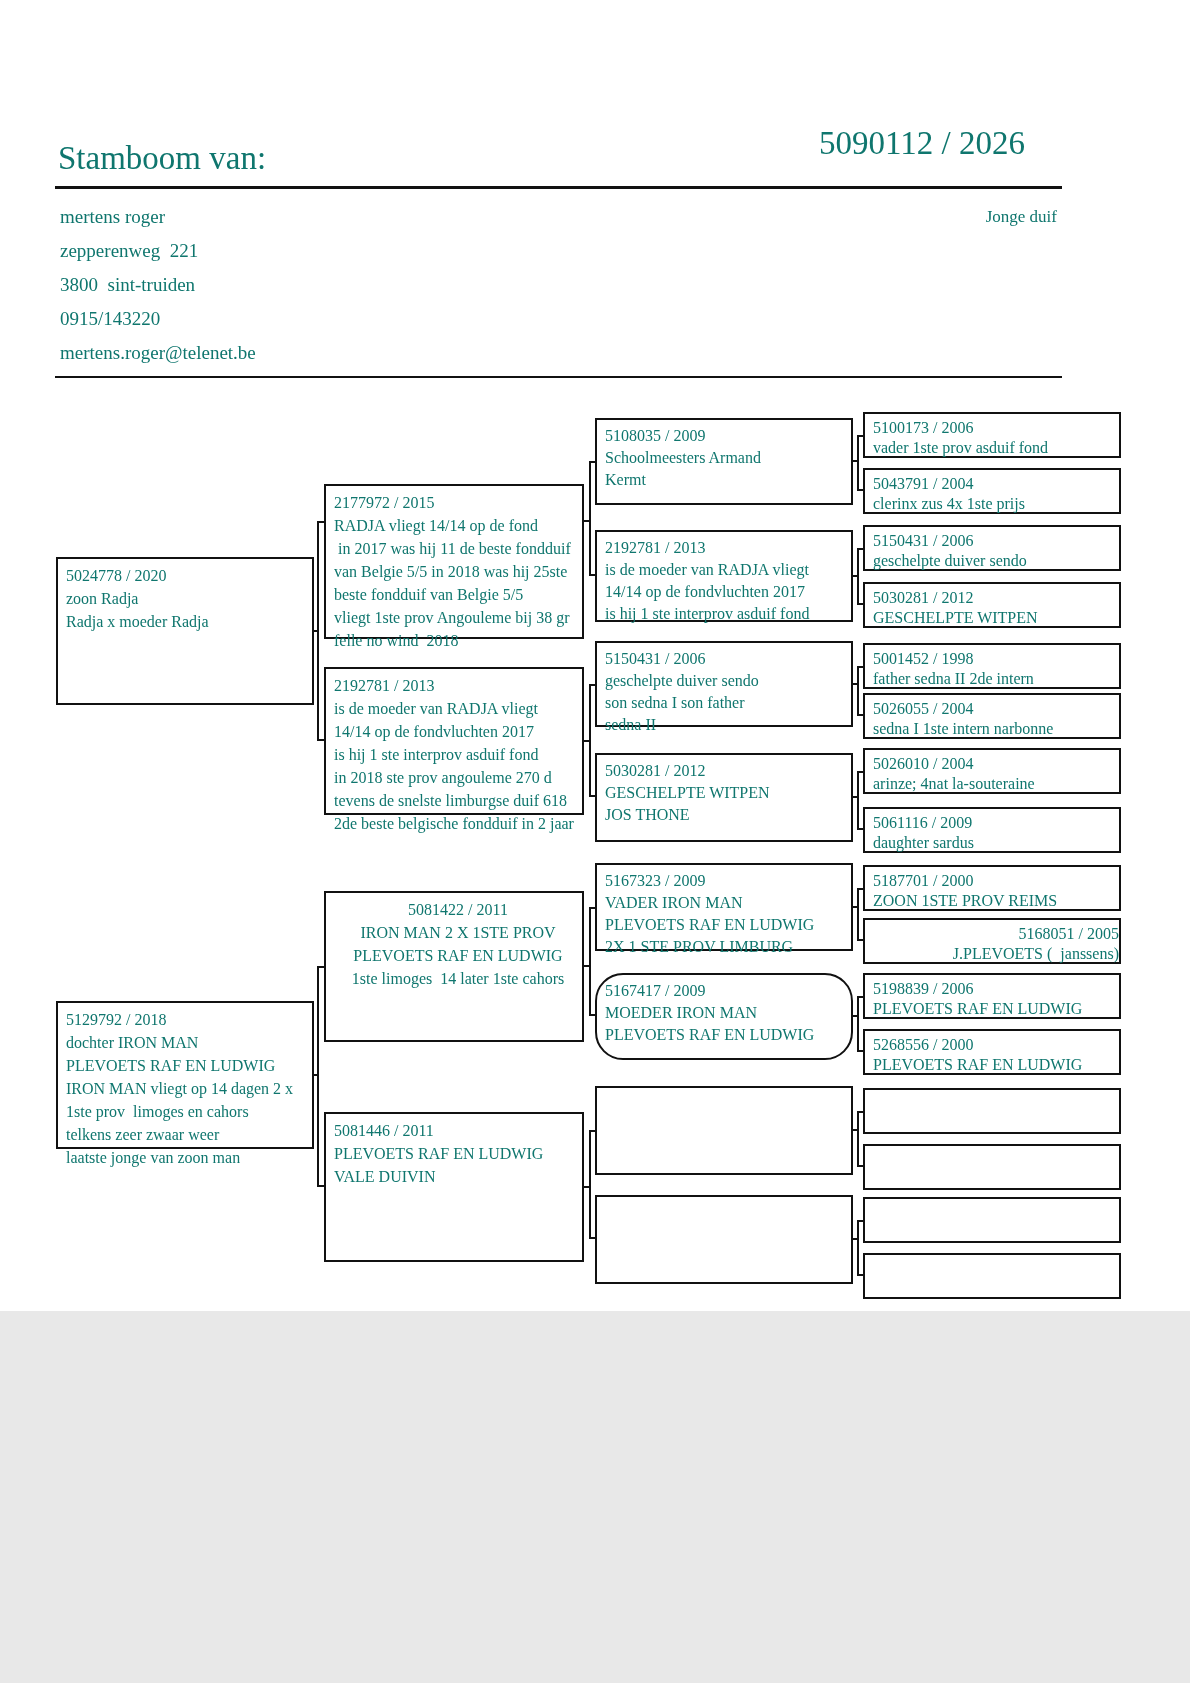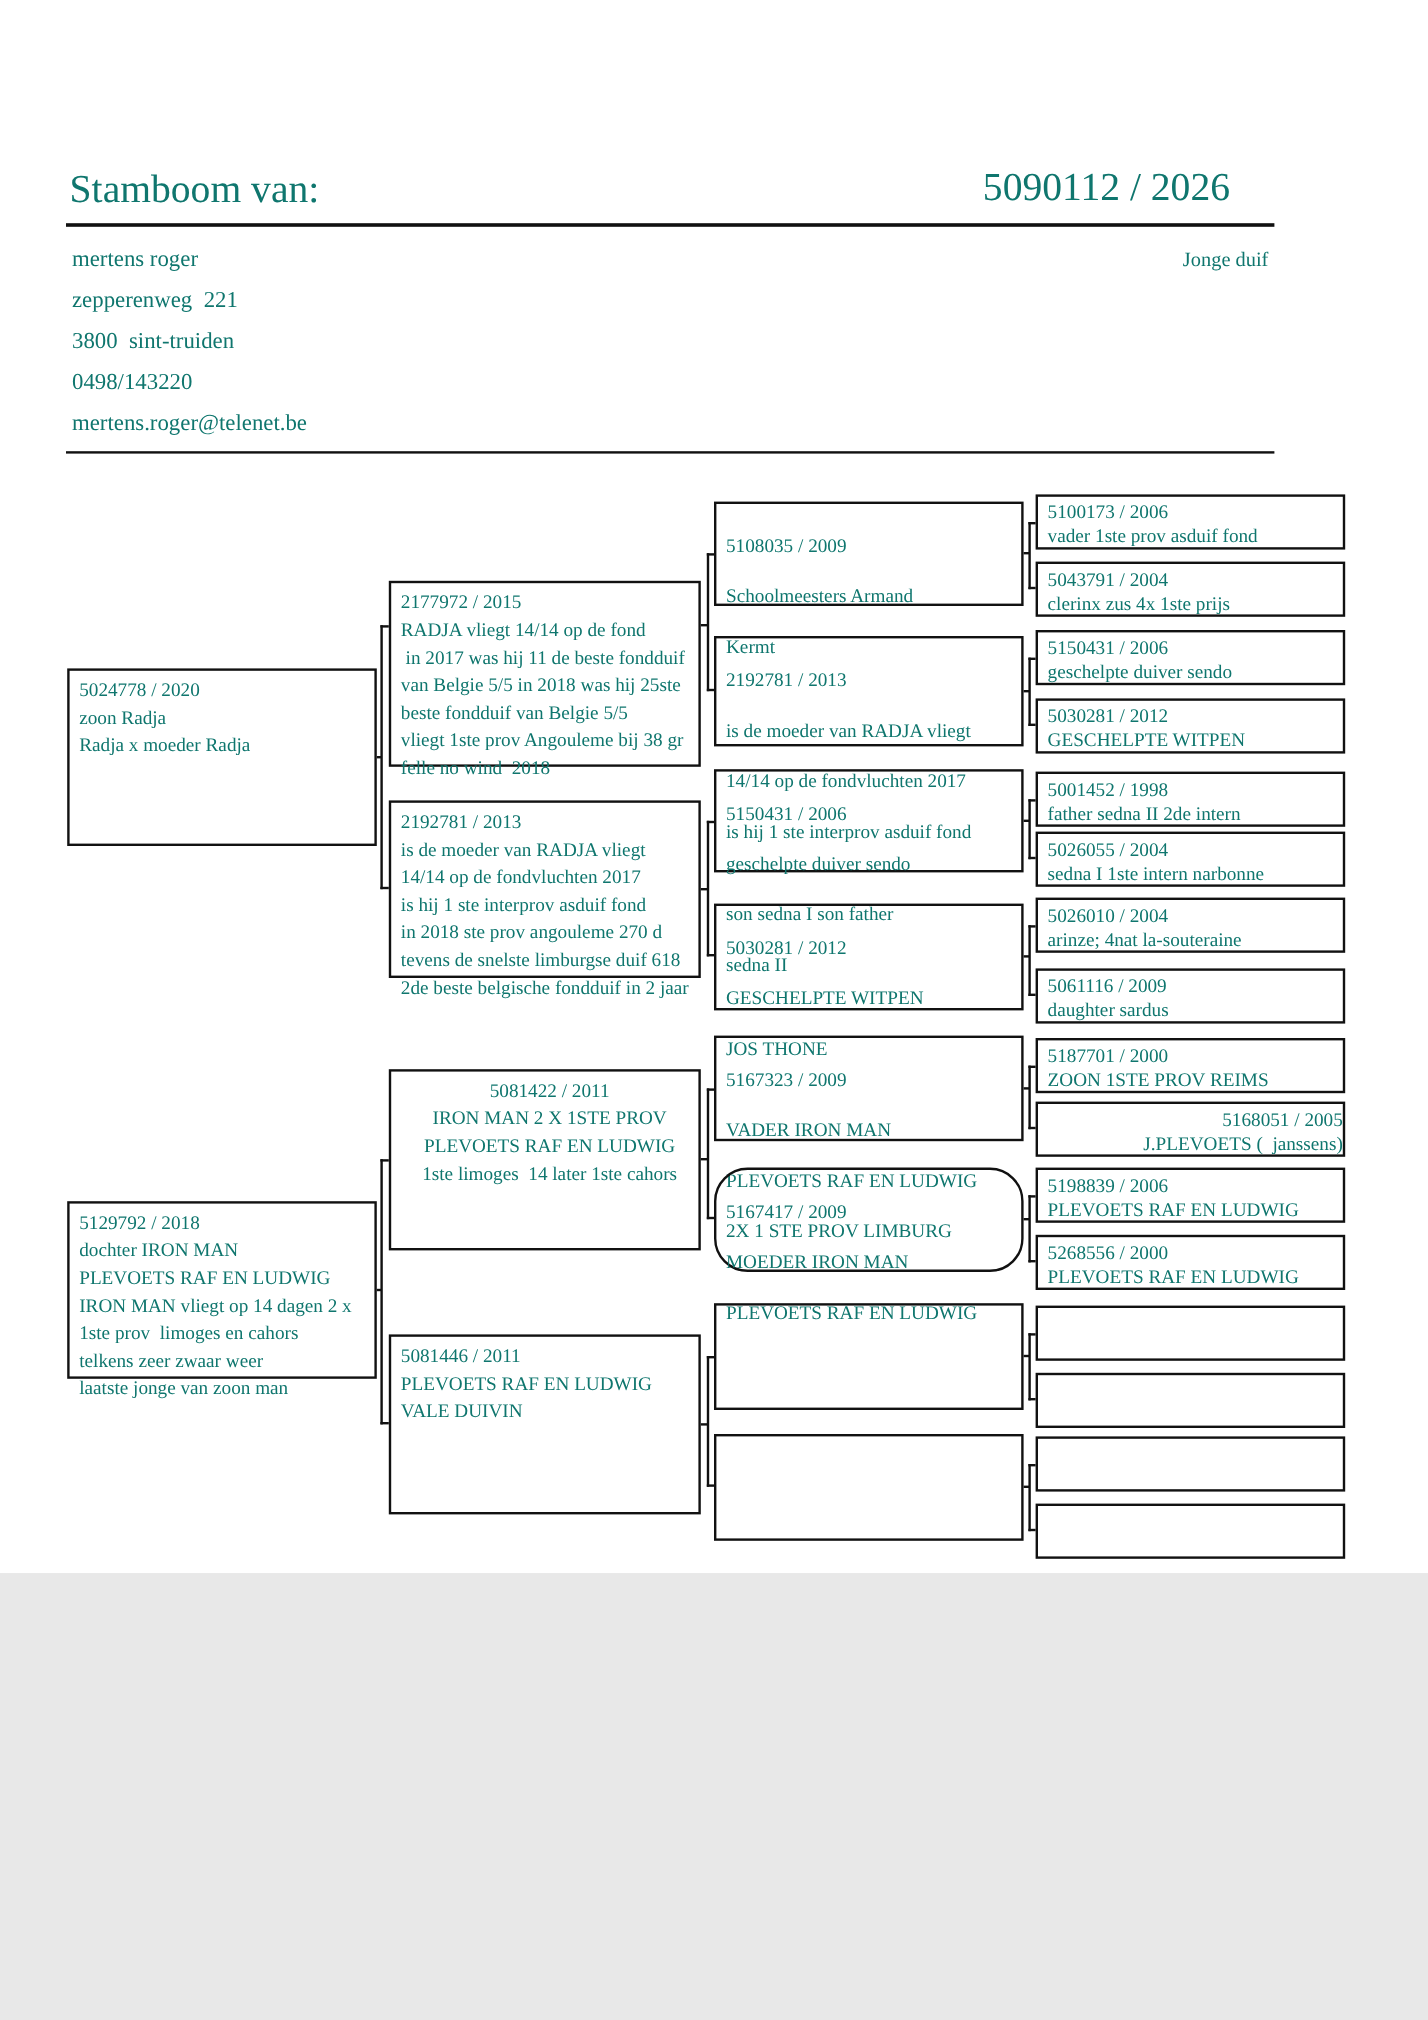--- a/index.html
+++ b/index.html
@@ -1,31 +1,31 @@
 <!DOCTYPE html>
 <html><head>
 <meta charset="utf-8">
 <style>
   html,body{margin:0;padding:0;background:#e8e8e8;}
   #page{position:relative;width:1190px;height:1311px;background:#ffffff;
         font-family:Liberation Serif, serif;color:#0f766e;overflow:hidden;}
   .abs{position:absolute;}
   #title{left:58px;top:138px;font-size:33px;line-height:40px;}
-  #ring-no{right:165px;top:137px;font-size:33px;line-height:40px;}
+  #ring-no{right:165px;top:123px;font-size:33px;line-height:40px;}
   .hr{left:55px;width:1007px;background:#111;}
   #hr1{top:186px;height:3px;}
   #hr2{top:376px;height:2px;}
   #owner{left:60px;top:200px;font-size:19px;}
   #owner .ol{height:34px;line-height:34px;white-space:pre;}
   #bird-type{right:133px;top:207px;font-size:17px;}
   .box{position:absolute;box-sizing:border-box;border:2px solid #111;background:transparent;
        padding:5px 0 0 8px;font-size:16px;}
   .box .ln{white-space:pre;line-height:23px;height:23px;}
   .g3{padding-top:5px;}
-  .g3 .ln{line-height:22px;height:22px;margin-top:20px;}
+  .g3 .ln{line-height:22px;height:22px;}
   .g4{padding-top:4px;}
   .g4 .ln{line-height:20px;height:20px;}
   .c1{left:56px;width:258px;}
   .c2{left:324px;width:260px;}
   .c3{left:595px;width:258px;}
   .c4{left:863px;width:258px;height:46px;}
   .br{position:absolute;box-sizing:border-box;border-left:2px solid #111;
       border-top:2px solid #111;border-bottom:2px solid #111;}
   .st{position:absolute;height:2px;background:#111;}
 </style>
@@ -34,21 +34,21 @@
 
 <div id="page">
 
   <div id="title" class="abs">Stamboom van:</div>
   <div id="ring-no" class="abs">5090112 / 2026</div>
   <div id="hr1" class="abs hr"></div>
   <div id="owner" class="abs">
     <div class="ol">mertens roger</div>
     <div class="ol">zepperenweg  221</div>
     <div class="ol">3800  sint-truiden</div>
-    <div class="ol">0498/143220</div>
+    <div class="ol">0915/143220</div>
     <div class="ol">mertens.roger@telenet.be</div>
   </div>
   <div id="bird-type" class="abs">Jonge duif</div>
   <div id="hr2" class="abs hr"></div>
 
   <div class="box c1" style="top:557px;height:148px;">
     <div class="ln">5024778 / 2020</div>
     <div class="ln">zoon Radja</div>
     <div class="ln">Radja x moeder Radja</div>
   </div>

